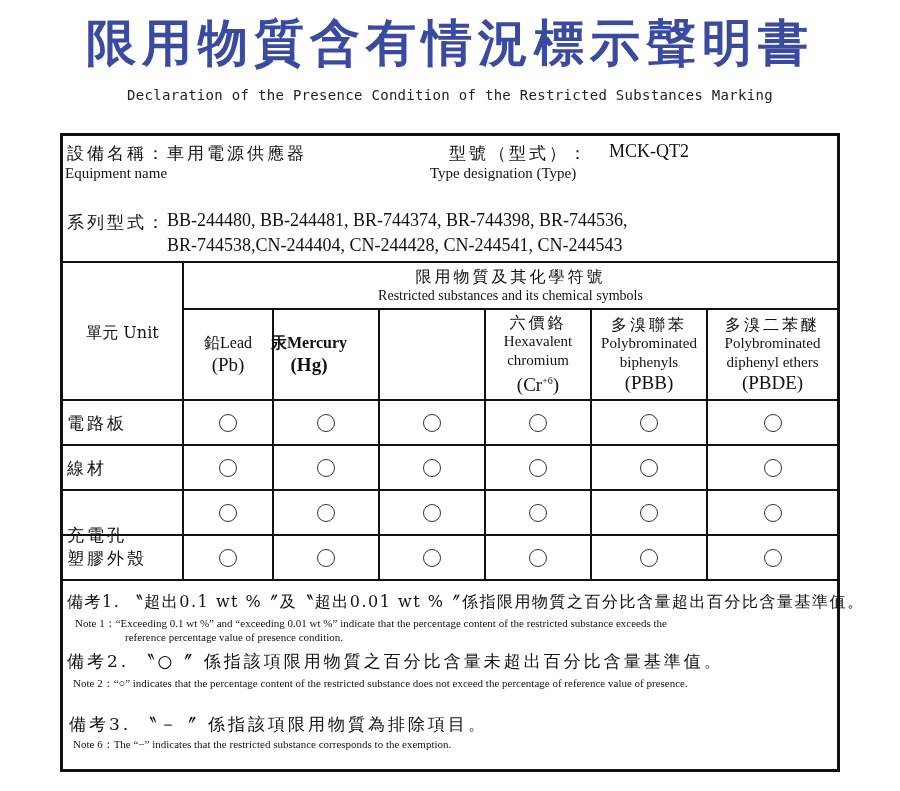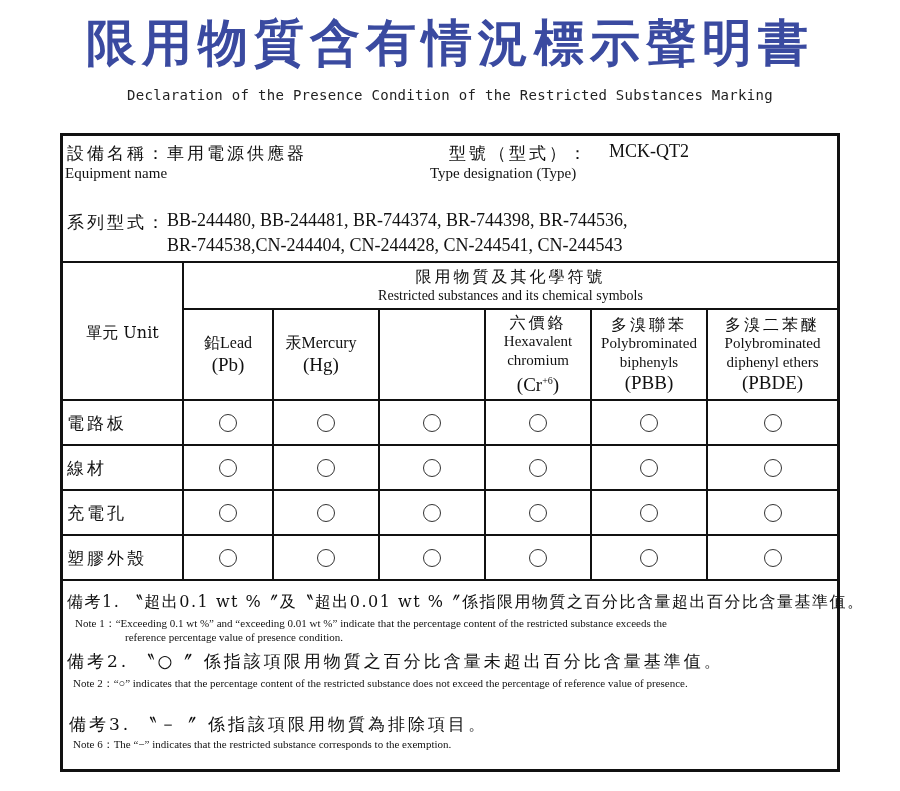--- a/index.html
+++ b/index.html
@@ -56,21 +56,21 @@
 
   <div class="cell" style="left:121px; top:127px; width:653px; height:45px;">
     <div class="cjk" style="font-size:16px; letter-spacing:3px; line-height:20px;">限用物質及其化學符號</div>
     <div class="en" style="font-size:14px; line-height:18px;">Restricted substances and its chemical symbols</div>
   </div>
 
   <div class="cell en" style="left:121px; top:174px; width:88px; height:89px; font-size:16px;">
     <div>鉛Lead</div>
     <div style="font-size:19px; line-height:24px;">(Pb)</div>
   </div>
-  <div class="cell en" style="left:206px; top:174px; width:104px; height:89px; font-size:16px;">
+  <div class="cell en" style="left:194px; top:174px; width:104px; height:89px; font-size:16px;font-weight:bold;">
     <div>汞Mercury</div>
     <div style="font-size:19px; line-height:24px;">(Hg)</div>
   </div>
   <div class="cell en" style="left:423px; top:174px; width:104px; height:89px; font-size:15px; line-height:19px;">
     <div class="cjk" style="font-size:16px; letter-spacing:3px;">六價鉻</div>
     <div>Hexavalent</div>
     <div>chromium</div>
     <div style="font-size:19px; line-height:22px;"><span>(Cr</span><sup style="font-size:10px;">+6</sup><span>)</span></div>
   </div>
   <div class="cell en" style="left:529px; top:174px; width:114px; height:89px; font-size:15px; line-height:19px;">
@@ -122,21 +122,21 @@
         <div class="circle"></div>
       </div>
     <div class="cell" style="left:529px; top:310px; width:114px; height:43px;">
         <div class="circle"></div>
       </div>
     <div class="cell" style="left:645px; top:310px; width:129px; height:43px;">
         <div class="circle"></div>
       </div>
   </div>
   <div>
-    <div class="rowlabel cjk" style="top:366px;">充電孔</div>
+    <div class="rowlabel cjk" style="top:388px;">充電孔</div>
     <div class="cell" style="left:121px; top:355px; width:88px; height:43px;">
         <div class="circle"></div>
       </div>
     <div class="cell" style="left:211px; top:355px; width:104px; height:43px;">
         <div class="circle"></div>
       </div>
     <div class="cell" style="left:317px; top:355px; width:104px; height:43px;">
         <div class="circle"></div>
       </div>
     <div class="cell" style="left:423px; top:355px; width:104px; height:43px;">

